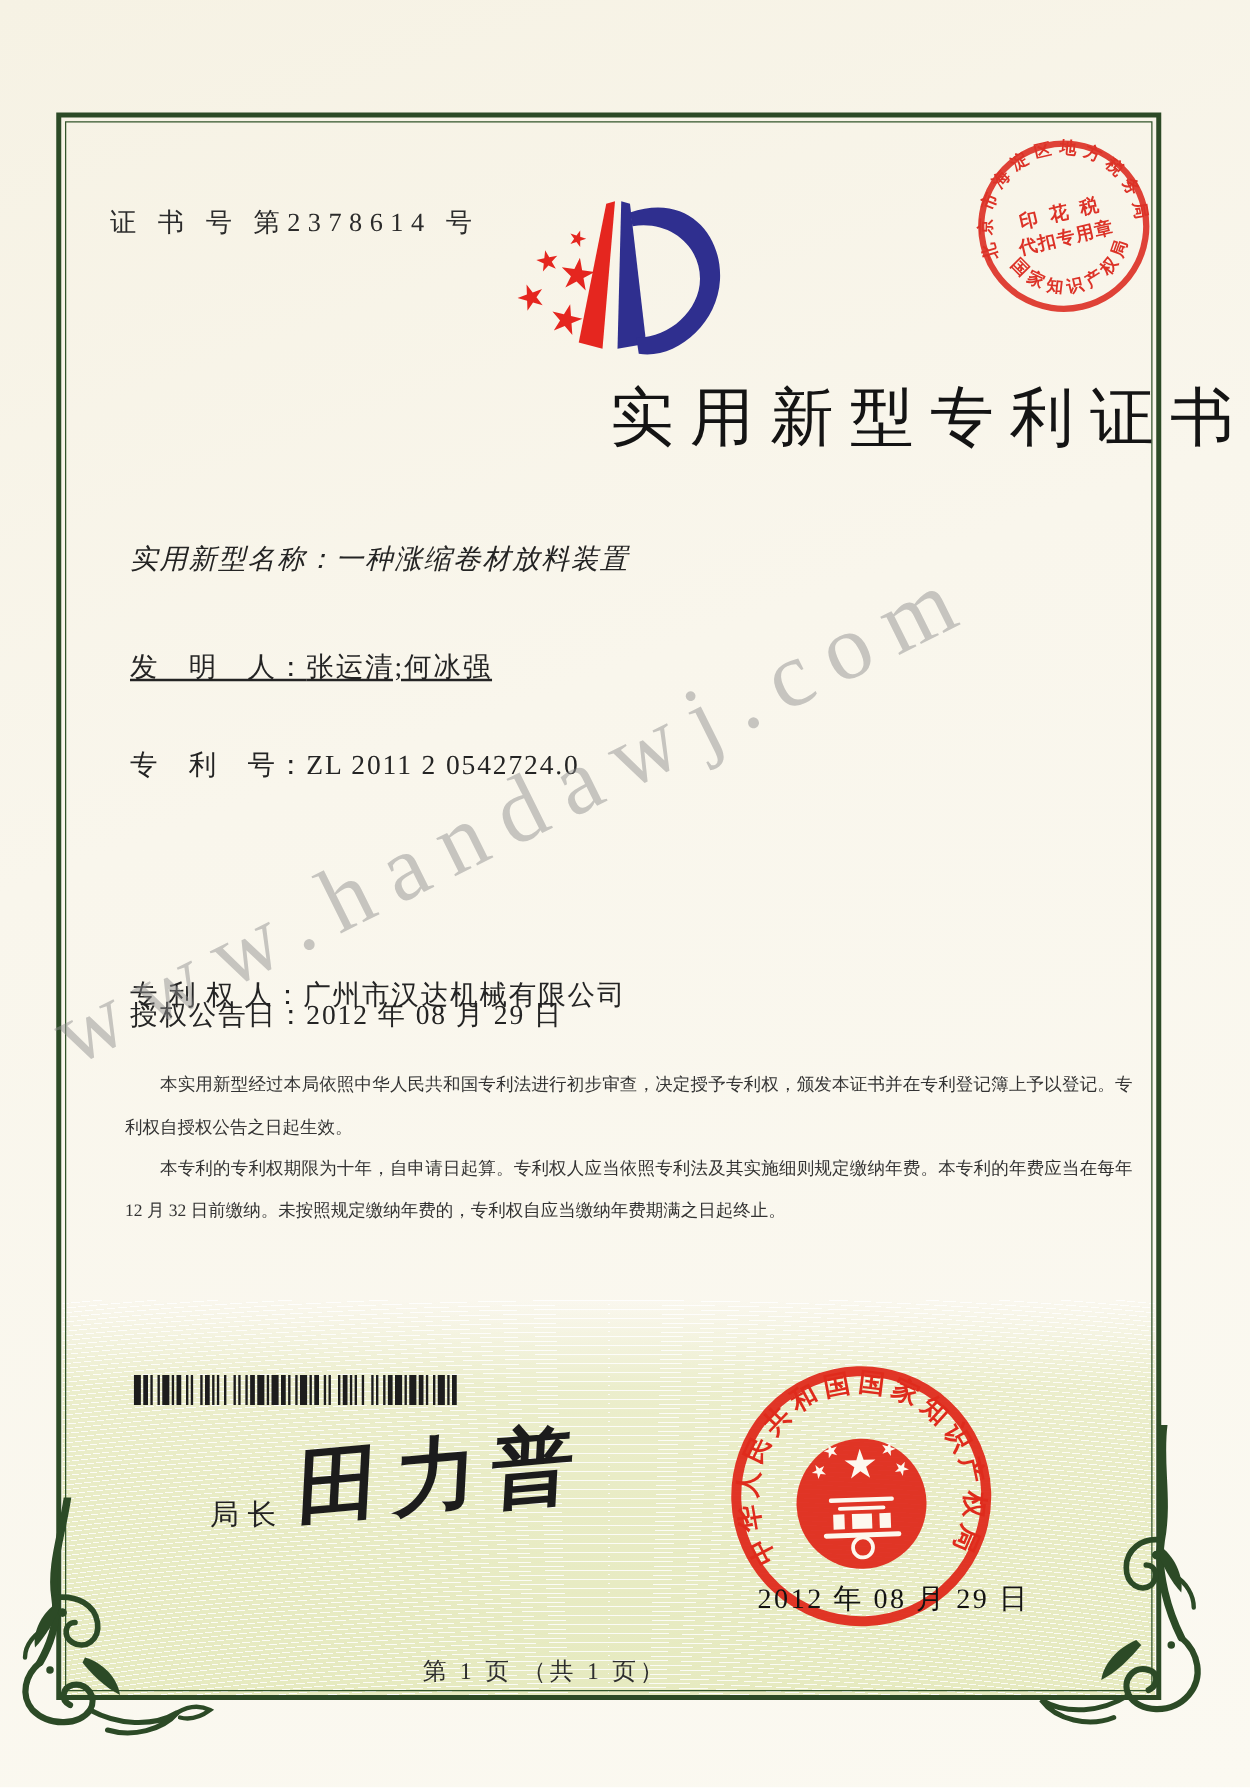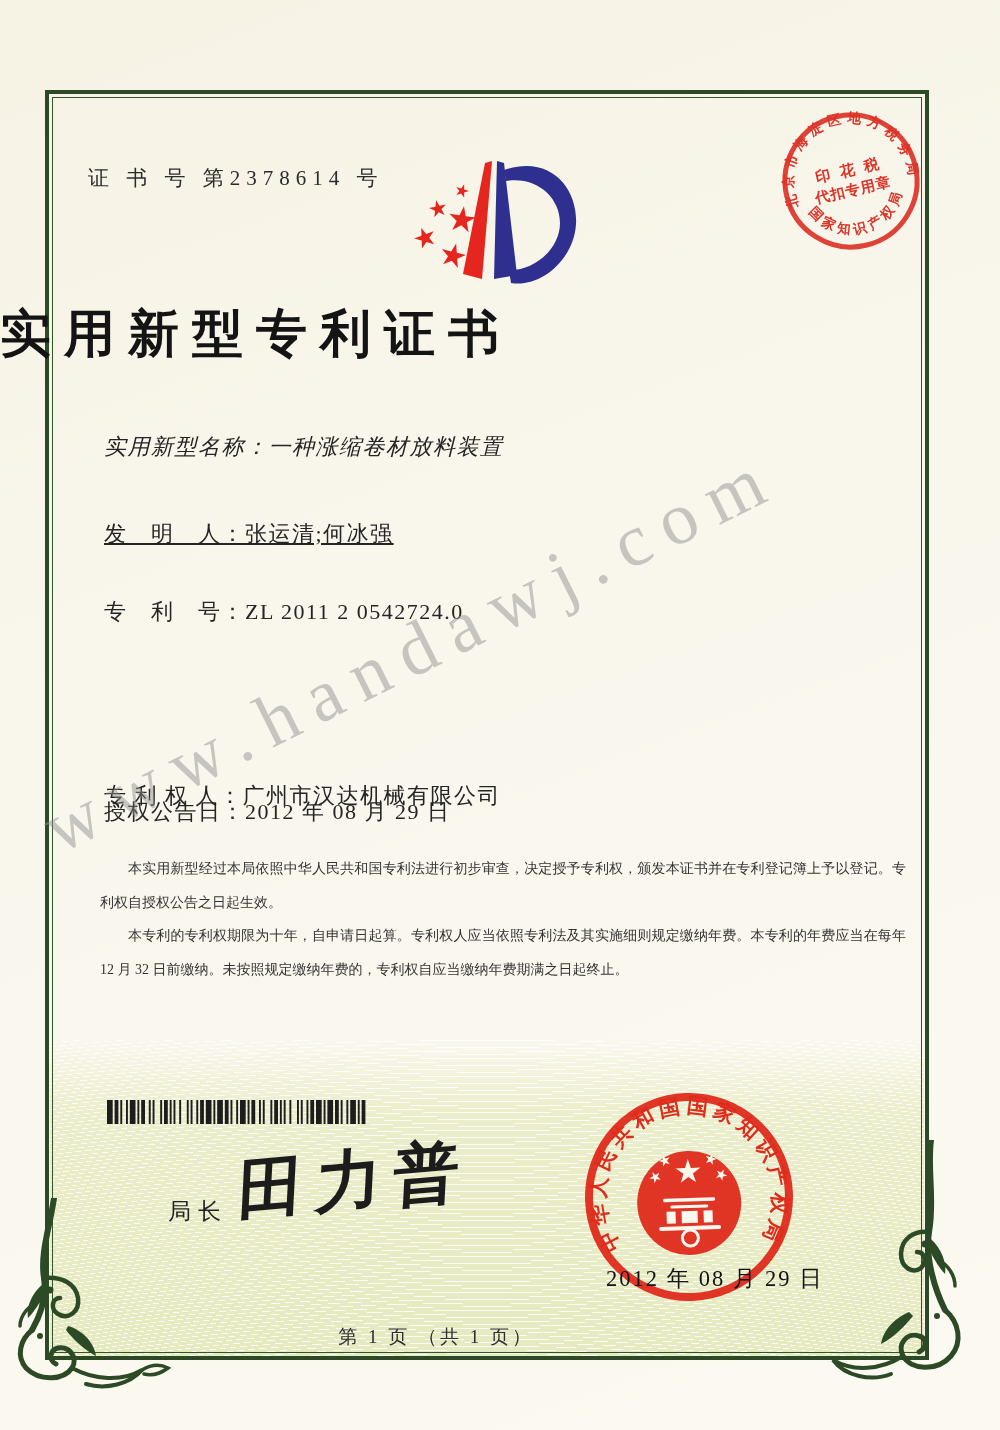--- a/index.html
+++ b/index.html
@@ -25,22 +25,22 @@
         rgba(255,255,255,.85) 0 1.5px, rgba(255,255,255,0) 1.5px 9px),
       linear-gradient(180deg, rgba(233,236,198,0) 0px, rgba(233,236,198,.85) 70px, #e9ecc6 140px, #e6eac0 100%);
     pointer-events:none;
   }
   
   .cert-no{
     position:absolute;left:88px;top:164px;font-size:21px;color:#2b2b2b;
     letter-spacing:6px;white-space:nowrap;text-align:center;
   }
   .title{
-    position:absolute;left:0;top:300px;width:1000px;text-align:left;
-    font-size:51px;font-weight:bold;color:#141414;letter-spacing:13px;
+    position:absolute;left:0;top:300px;width:1000px;text-align:right;
+    font-size:51px;font-weight:normal;color:#141414;letter-spacing:13px;
   }
   .field{
     position:absolute;left:104px;font-size:22px;color:#242424;
     letter-spacing:1.5px;white-space:nowrap;
   }
   .paras{
     position:absolute;left:100px;top:852px;width:806px;
     font-size:14px;line-height:33.5px;color:#333;text-align:justify;
   }
   .paras p{margin:0;text-indent:2em;}

